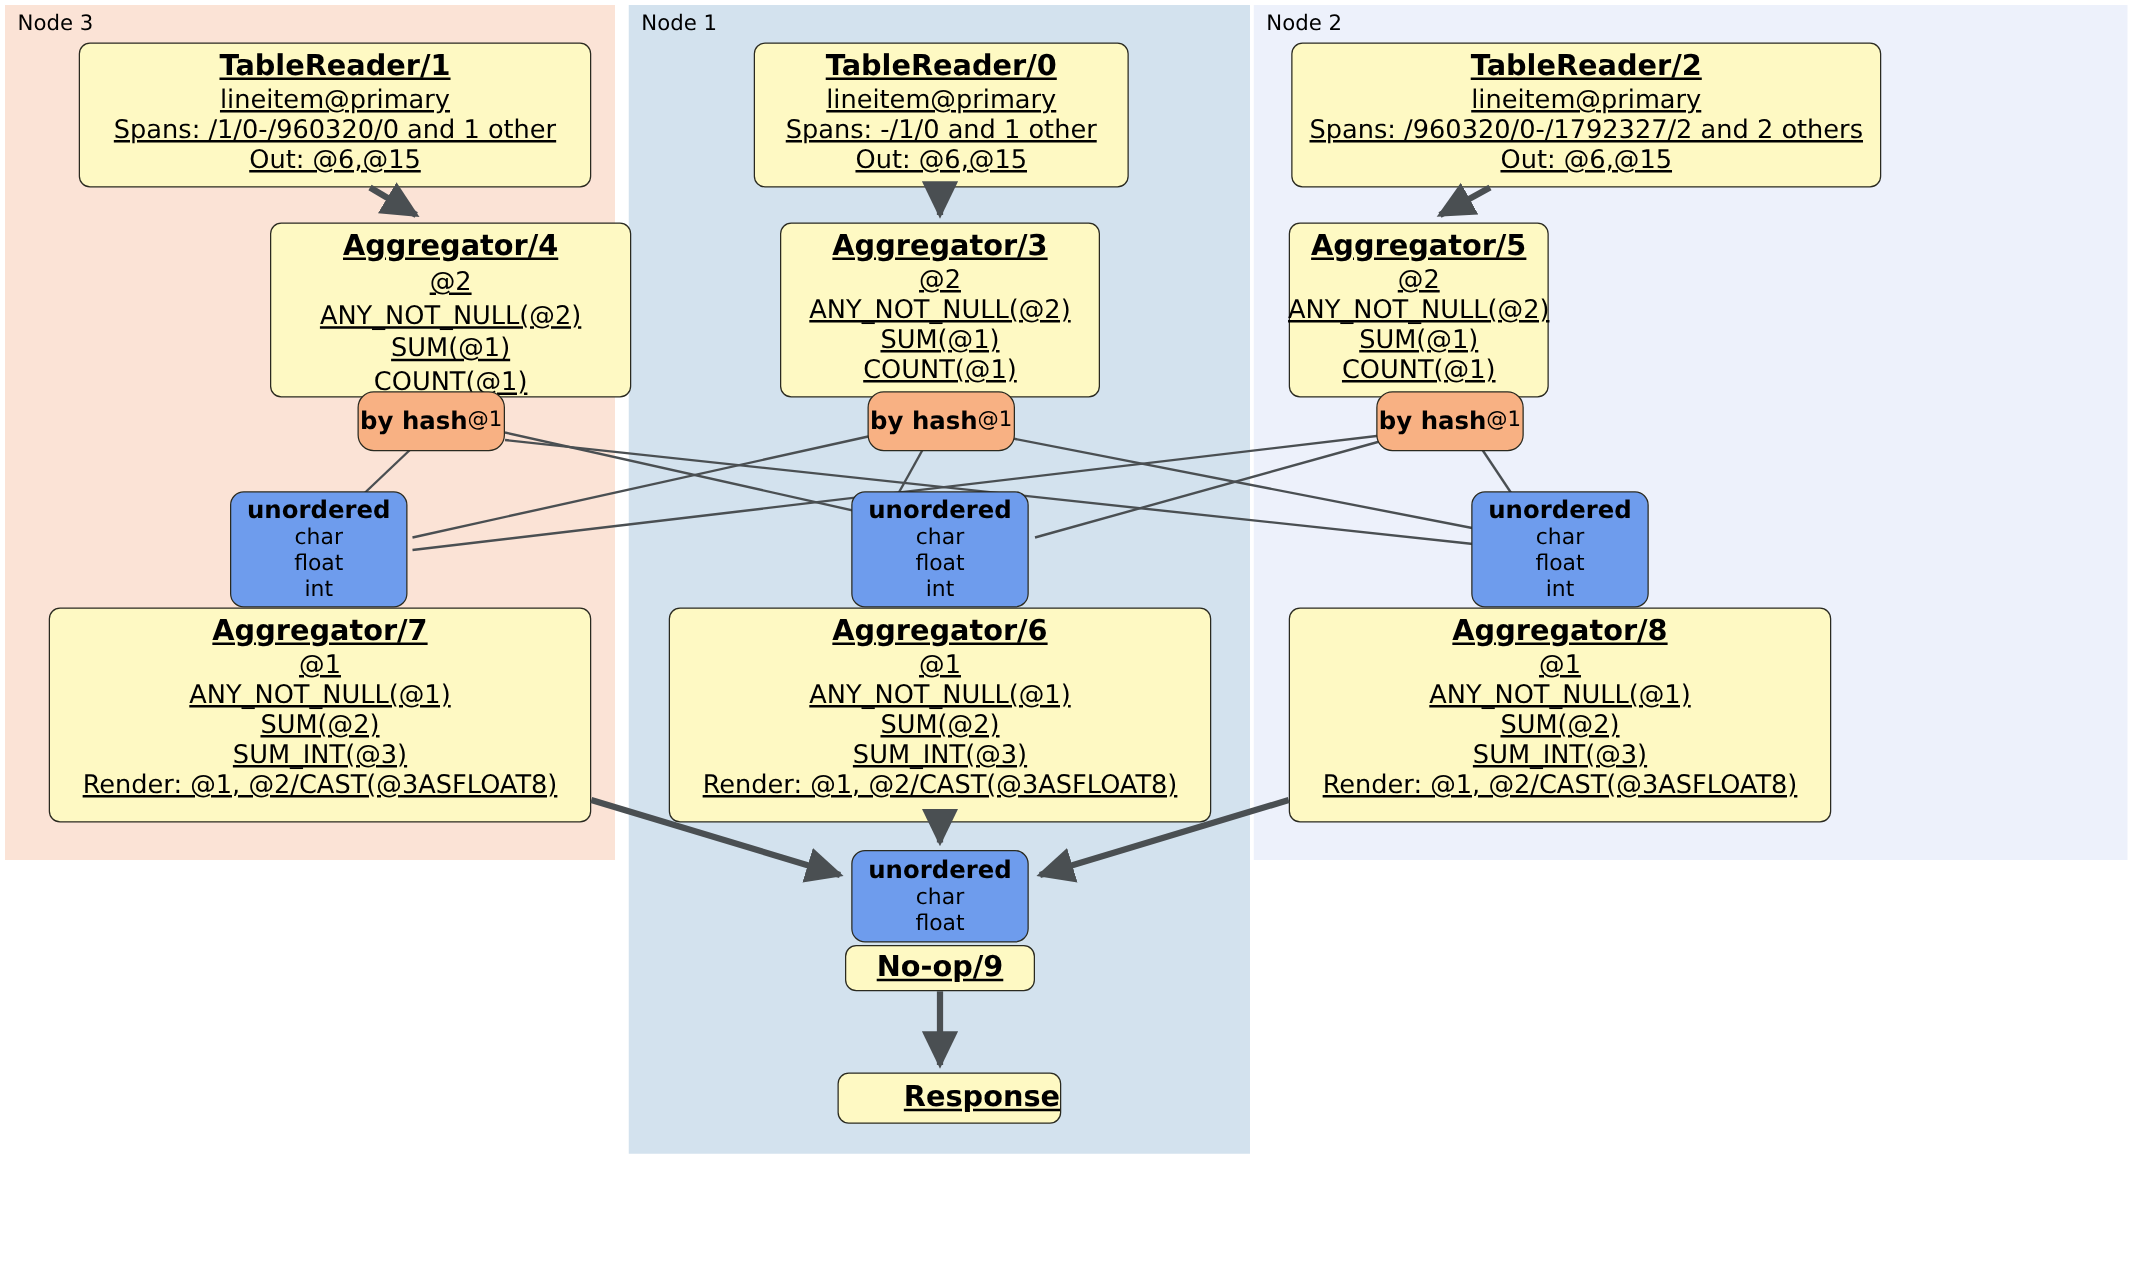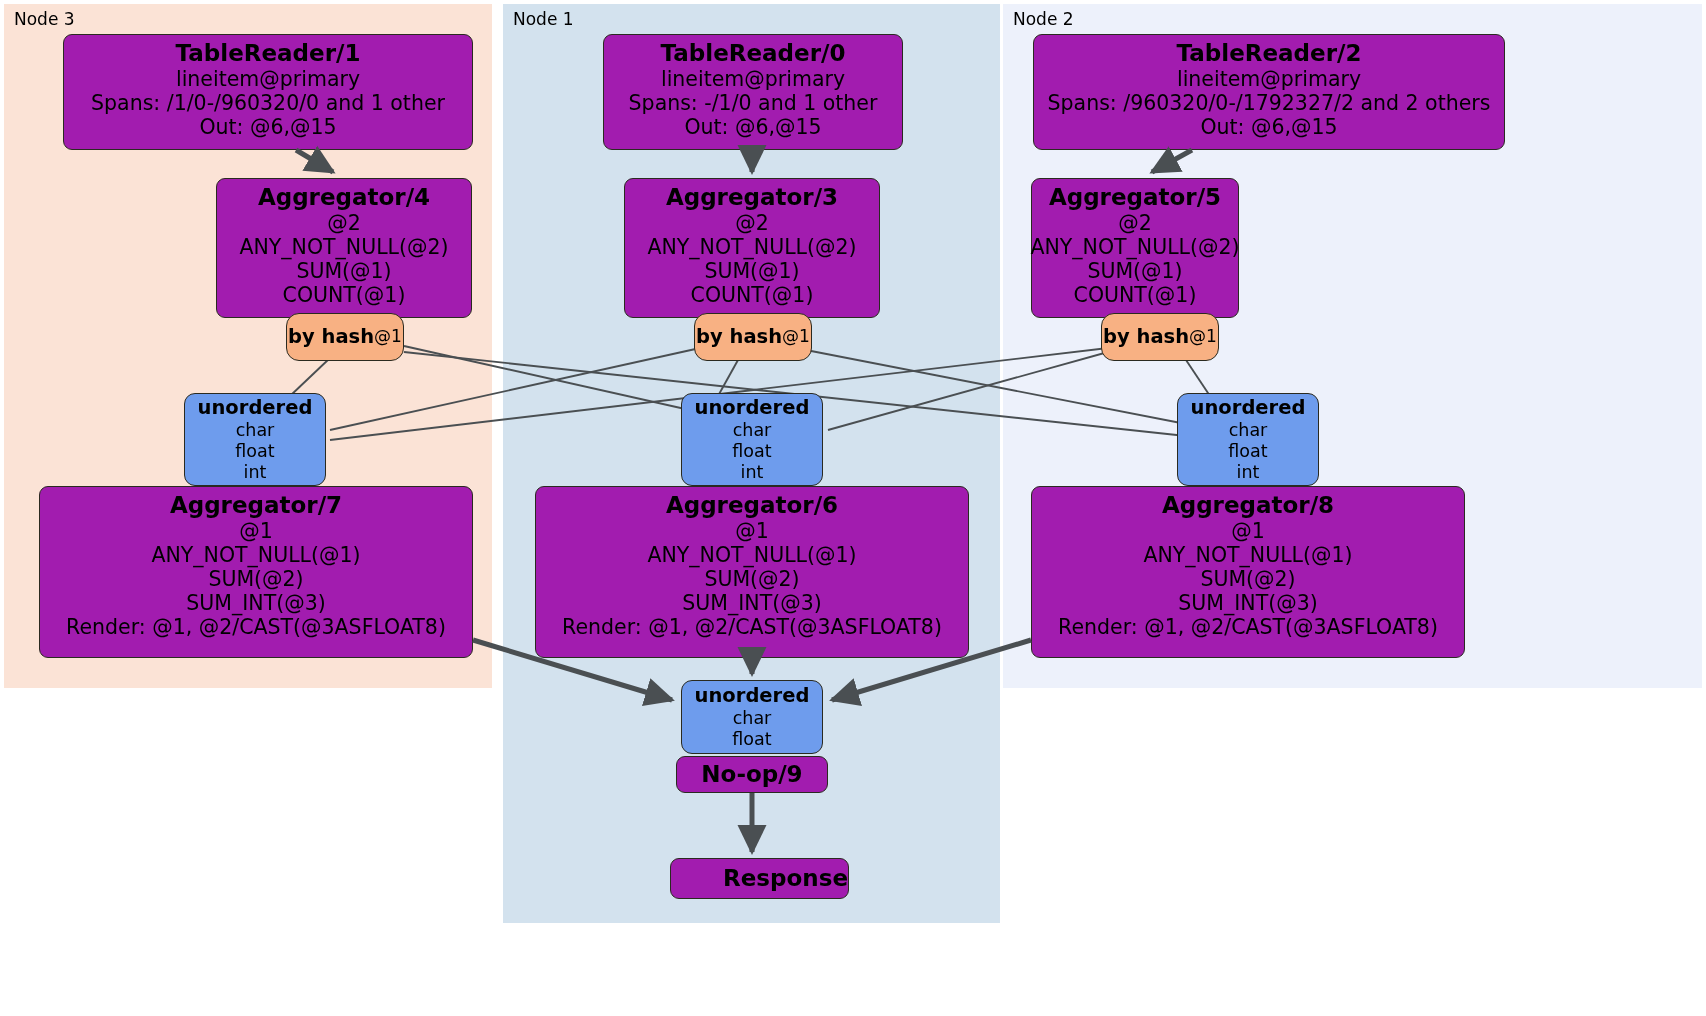--- a/index.html
+++ b/index.html
@@ -30,27 +30,28 @@
     font-size: 17px;
     color: #000;
     white-space: nowrap;
   }
   
   .nodebox {
     position: absolute;
     box-sizing: border-box;
     border: 1.6px solid #2a2a20;
     border-radius: 9px;
-    background: #a21caf;
+    background: #fef9c3;
     display: flex;
     flex-direction: column;
     align-items: center;
     justify-content: flex-start;
     padding-top: 5px;
     line-height: 1.17;
+    text-decoration: underline;
   }
   .nodebox .title {
     font-weight: bold;
     font-size: 23px;
     color: #000;
     white-space: nowrap;
   }
   .nodebox .line {
     font-size: 20.5px;
     color: #000;
@@ -148,21 +149,21 @@
     </g>
   </svg>
 
   <div class="nodebox" style="left:63px; top:34px; width:410px; height:116px;">
     <div class="title">TableReader/1</div>
     <div class="line">lineitem@primary</div>
     <div class="line">Spans: /1/0-/960320/0 and 1 other</div>
     <div class="line">Out: @6,@15</div>
   </div>
 
-  <div class="nodebox" style="left:216px; top:178px; width:256px; height:140px;">
+  <div class="nodebox" style="left:216px; top:178px; width:289px; height:140px;justify-content:space-between;">
     <div class="title">Aggregator/4</div>
     <div class="line">@2</div>
     <div class="line">ANY_NOT_NULL(@2)</div>
     <div class="line">SUM(@1)</div>
     <div class="line">COUNT(@1)</div>
   </div>
 
   <div class="hashbox" style="left:286px; top:313px; width:118px; height:48px;">
     <div class="title">by hash</div>
     <div class="line">@1</div>

